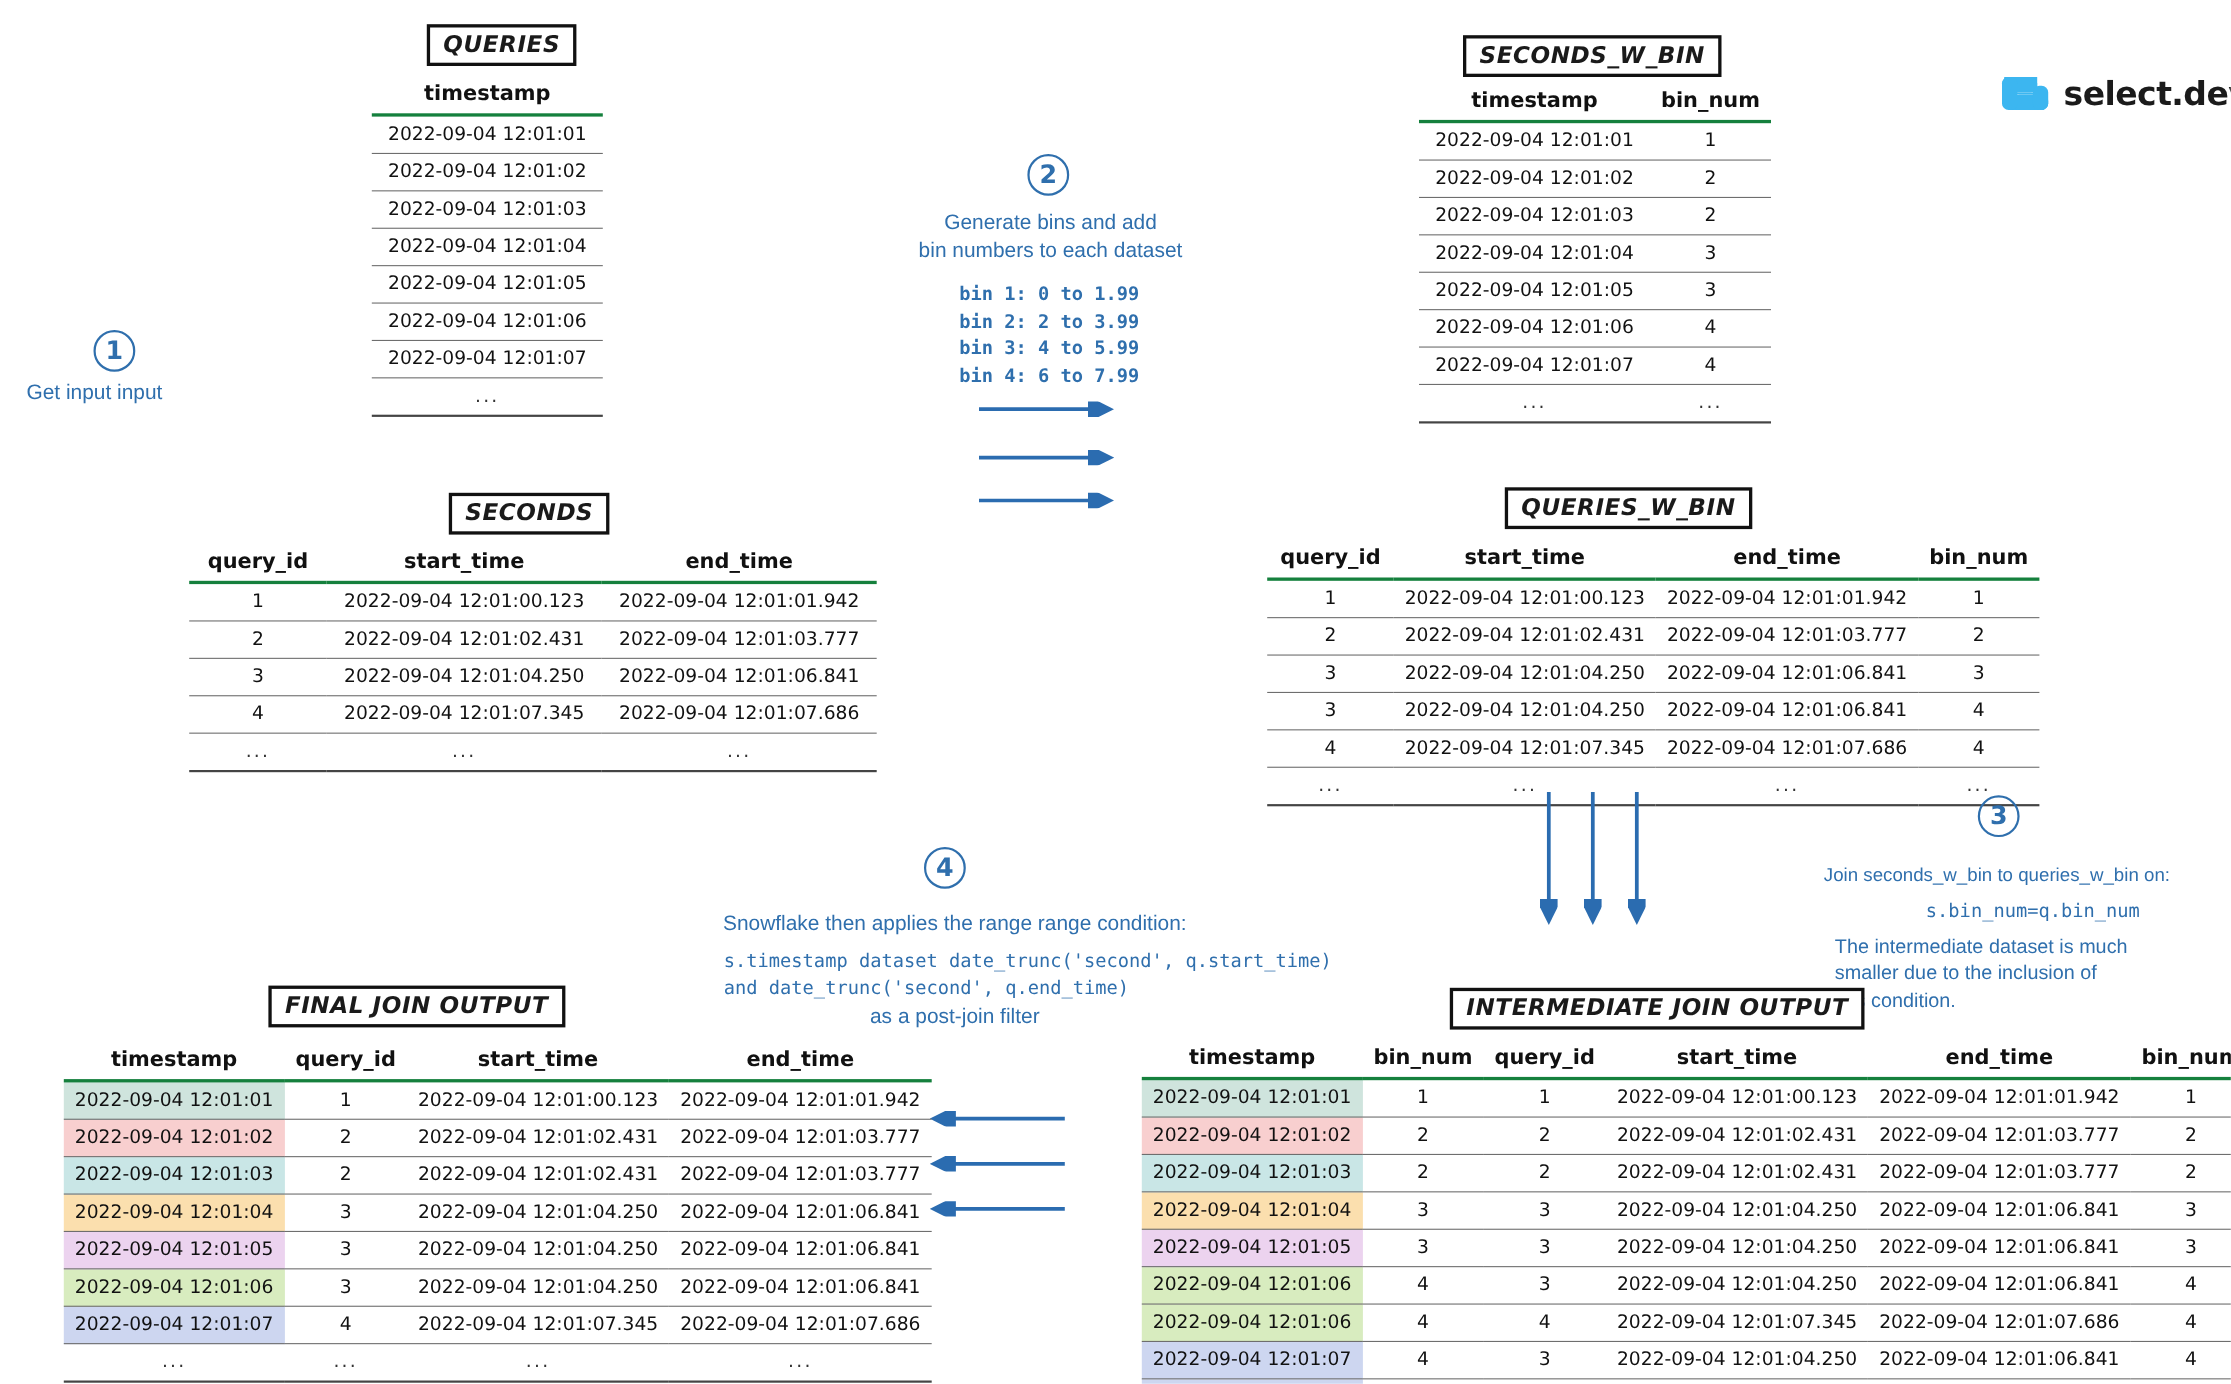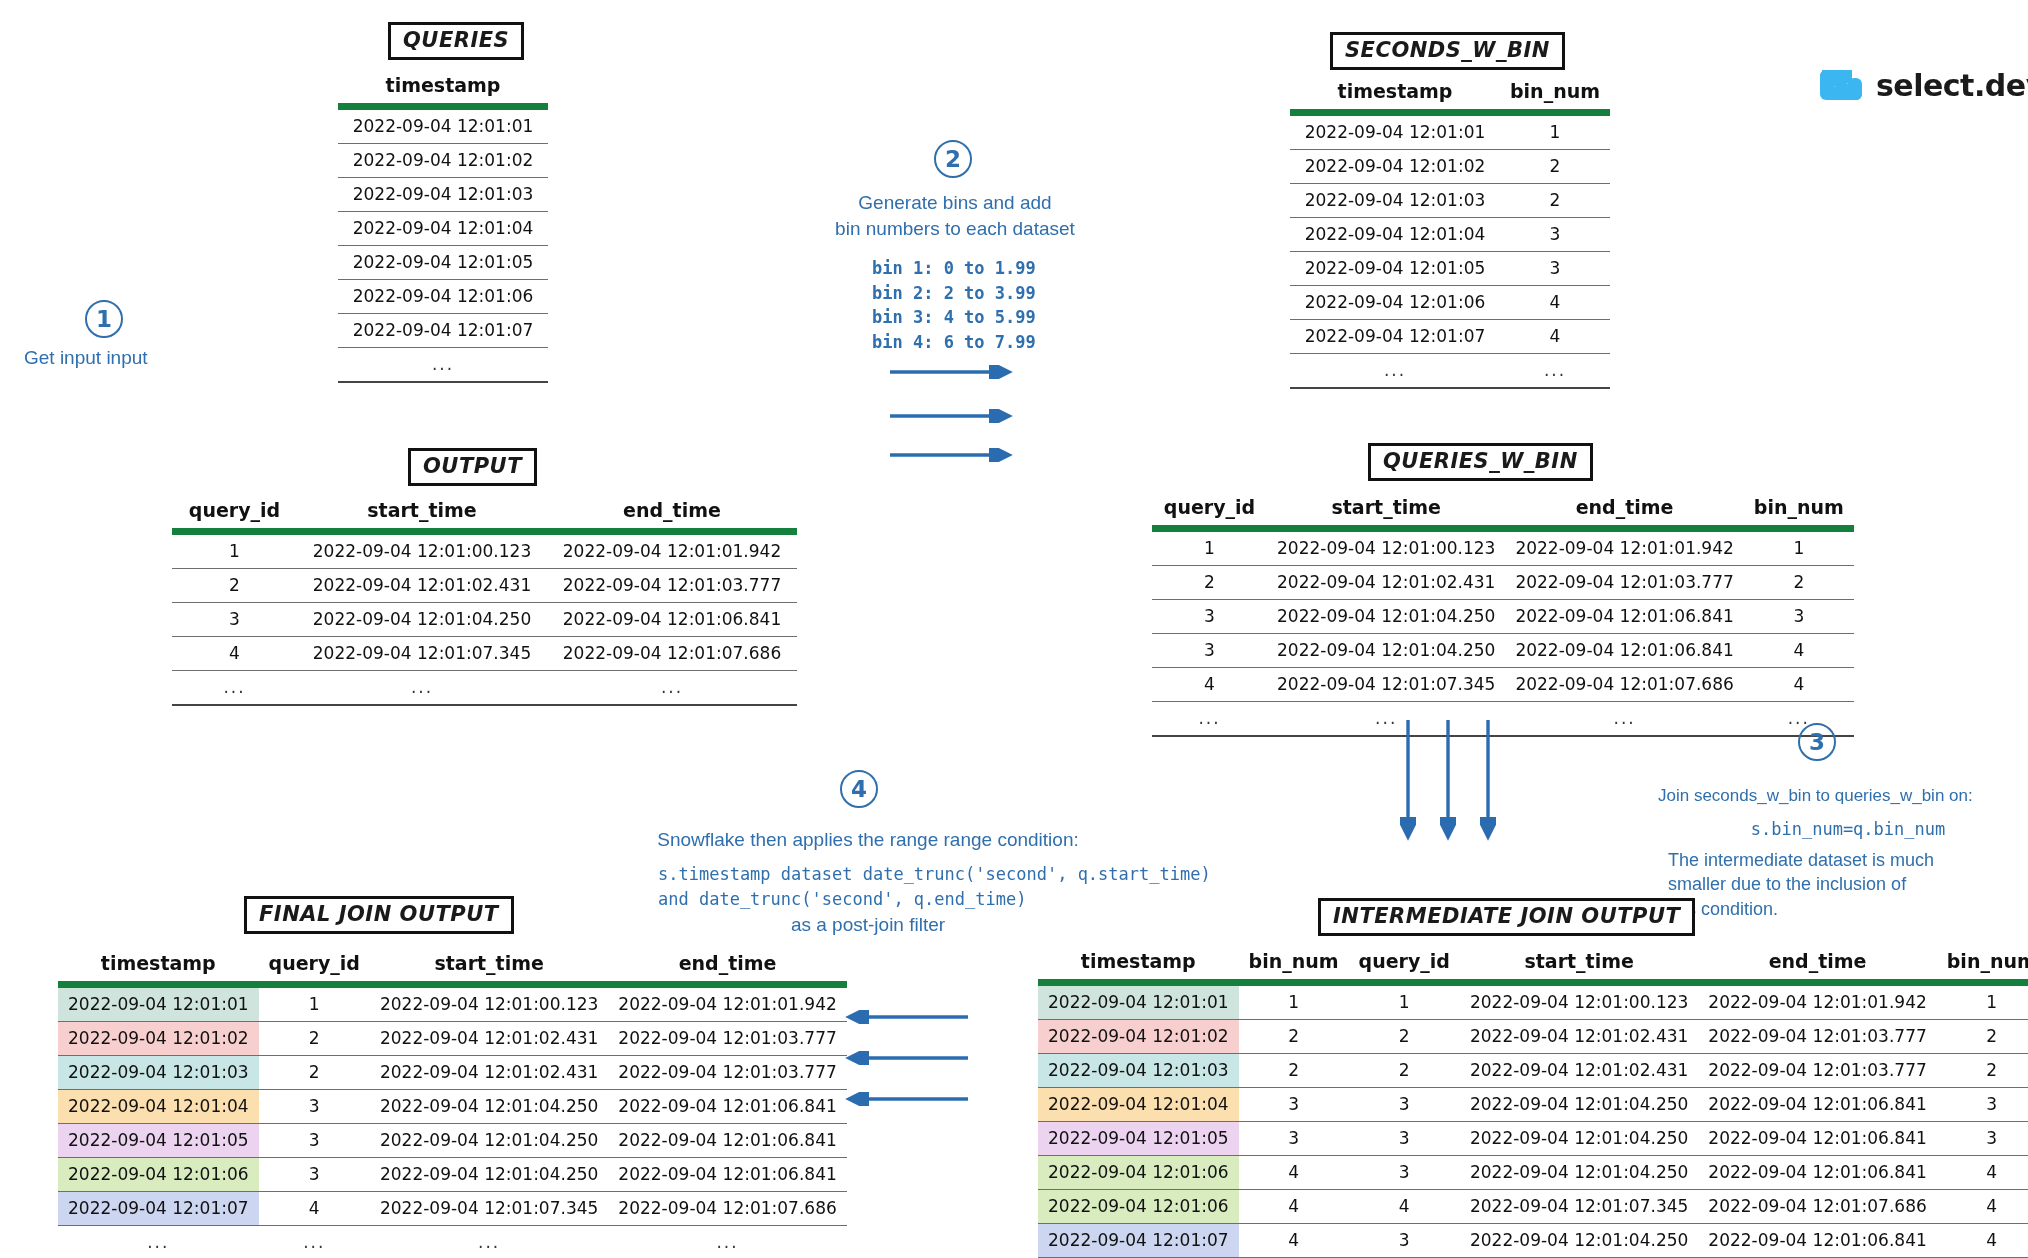--- a/index.html
+++ b/index.html
@@ -37,21 +37,21 @@
   
   table.dt {
     border-collapse: collapse;
     font-family: "DejaVu Sans", sans-serif;
     background: transparent;
   }
   table.dt th {
     font-weight: 600;
     font-size: 19px;
     padding: 2px 10px 7px 10px;
-    border-bottom: 7px solid #15803d;
+    border-bottom: 3px solid #15803d;
     text-align: center;
     white-space: nowrap;
     color: #111;
   }
   table.dt td {
     font-size: 17px;
     padding: 6px 10px 7px 10px;
     border-bottom: 1.6px solid #6e6e6e;
     text-align: center;
     white-space: nowrap;
@@ -234,21 +234,21 @@
           </tr>
           <tr>
             <td class="ell">...</td>
             <td class="ell">...</td>
           </tr>
         </tbody>
     </table>
   </div>
 
   <div class="abs" style="left:408px; top:448px;">
-    <span class="tbl-title">OUTPUT</span>
+    <span class="tbl-title">SECONDS</span>
   </div>
   <div class="abs" style="left:172px; top:497px;">
     <table class="dt">
       <thead>
           <tr>
         <th style="width:125px;">query_id</th>
         <th style="width:250px;">start_time</th>
         <th style="width:250px;">end_time</th>
       </tr>
         </thead>

